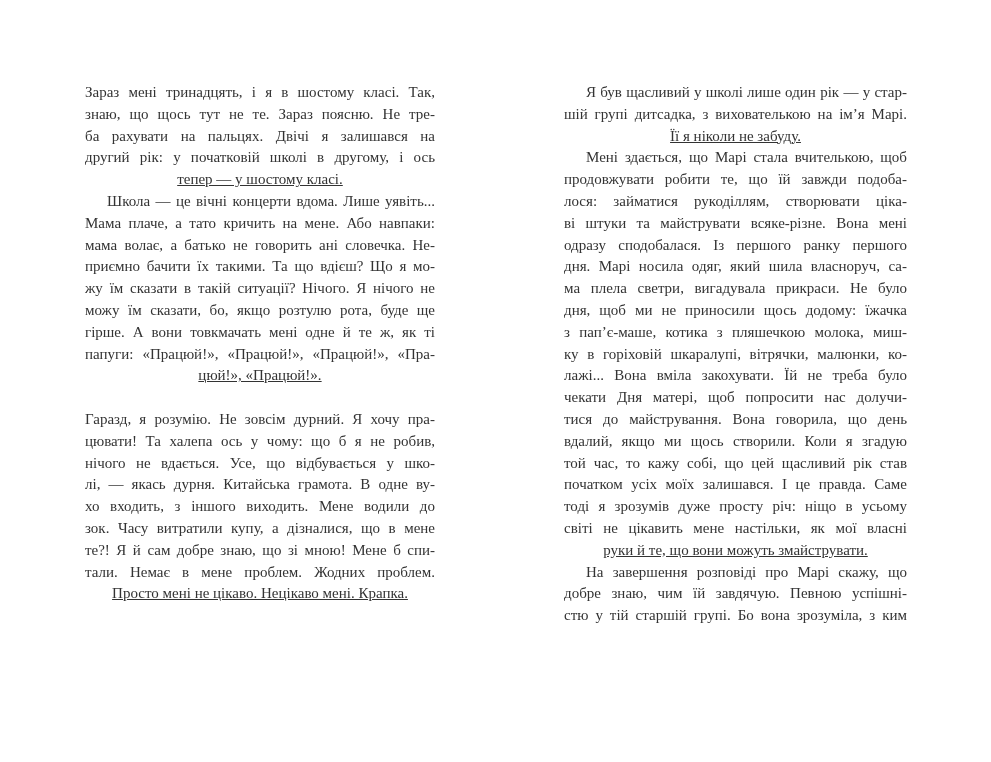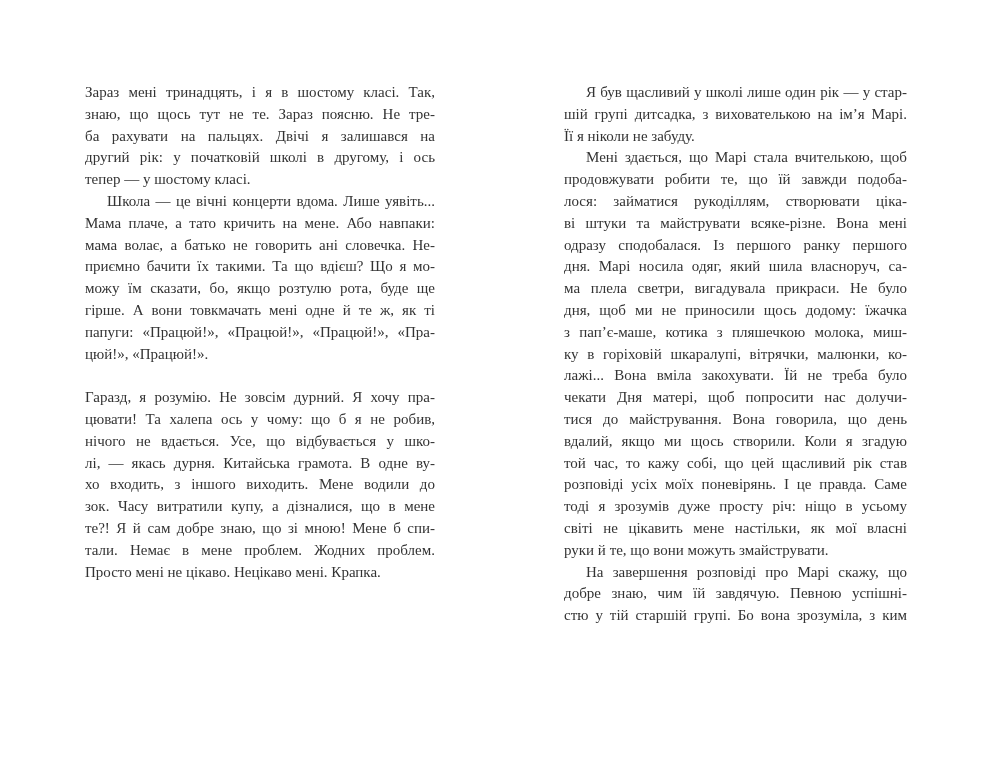--- a/index.html
+++ b/index.html
@@ -25,21 +25,21 @@
     height: 21.8px;
     line-height: 21.8px;
     font-size: 15px;
     color: #333333;
     white-space: nowrap;
   }
   .line.j {
     text-align: justify;
     text-align-last: justify;
   }
-  .line.l { text-align: left; }
+  .line.l { text-align: center; text-decoration: underline; }
   .line.ind { text-indent: 22px; }
   .line.blank { height: 21.8px; }
   .pagenum {
     position: absolute;
     top: 688px;
     font-family: Liberation Mono, monospace;
     font-size: 12px;
     letter-spacing: 0.5px;
     color: #4f4f4f;
     text-align: center;
@@ -54,20 +54,21 @@
   <div class="text-col left">
       <div class="line j">Зараз мені тринадцять, і я в шостому класі. Так,</div>
       <div class="line j">знаю, що щось тут не те. Зараз поясню. Не тре-</div>
       <div class="line j">ба рахувати на пальцях. Двічі я залишався на</div>
       <div class="line j">другий рік: у початковій школі в другому, і ось</div>
       <div class="line l">тепер — у шостому класі.</div>
       <div class="line j ind">Школа — це вічні концерти вдома. Лише уявіть...</div>
       <div class="line j">Мама плаче, а тато кричить на мене. Або навпаки:</div>
       <div class="line j">мама волає, а батько не говорить ані словечка. Не-</div>
       <div class="line j">приємно бачити їх такими. Та що вдієш? Що я мо-</div>
+      <div class="line j">жу їм сказати в такій ситуації? Нічого. Я нічого не</div>
       <div class="line j">можу їм сказати, бо, якщо розтулю рота, буде ще</div>
       <div class="line j">гірше. А вони товкмачать мені одне й те ж, як ті</div>
       <div class="line j">папуги: «Працюй!», «Працюй!», «Працюй!», «Пра-</div>
       <div class="line l">цюй!», «Працюй!».</div>
       <div class="line blank"></div>
       <div class="line j">Гаразд, я розумію. Не зовсім дурний. Я хочу пра-</div>
       <div class="line j">цювати! Та халепа ось у чому: що б я не робив,</div>
       <div class="line j">нічого не вдається. Усе, що відбувається у шко-</div>
       <div class="line j">лі, — якась дурня. Китайська грамота. В одне ву-</div>
       <div class="line j">хо входить, з іншого виходить. Мене водили до</div>
@@ -88,21 +89,21 @@
       <div class="line j">дня. Марі носила одяг, який шила власноруч, са-</div>
       <div class="line j">ма плела светри, вигадувала прикраси. Не було</div>
       <div class="line j">дня, щоб ми не приносили щось додому: їжачка</div>
       <div class="line j">з пап’є-маше, котика з пляшечкою молока, миш-</div>
       <div class="line j">ку в горіховій шкаралупі, вітрячки, малюнки, ко-</div>
       <div class="line j">лажі... Вона вміла закохувати. Їй не треба було</div>
       <div class="line j">чекати Дня матері, щоб попросити нас долучи-</div>
       <div class="line j">тися до майстрування. Вона говорила, що день</div>
       <div class="line j">вдалий, якщо ми щось створили. Коли я згадую</div>
       <div class="line j">той час, то кажу собі, що цей щасливий рік став</div>
-      <div class="line j">розповіді усіх моїх поневірянь. І це правда. Саме</div>
+      <div class="line j">початком усіх моїх залишався. І це правда. Саме</div>
       <div class="line j">тоді я зрозумів дуже просту річ: ніщо в усьому</div>
       <div class="line j">світі не цікавить мене настільки, як мої власні</div>
       <div class="line l">руки й те, що вони можуть змайструвати.</div>
       <div class="line j ind">На завершення розповіді про Марі скажу, що</div>
       <div class="line j">добре знаю, чим їй завдячую. Певною успішні-</div>
       <div class="line j">стю у тій старшій групі. Бо вона зрозуміла, з ким</div>
       <div class="line j">має справу. Марі знала, що я готовий заплакати,</div>
     </div>
   <div class="pagenum left">10</div>
   <div class="pagenum right">11</div>

